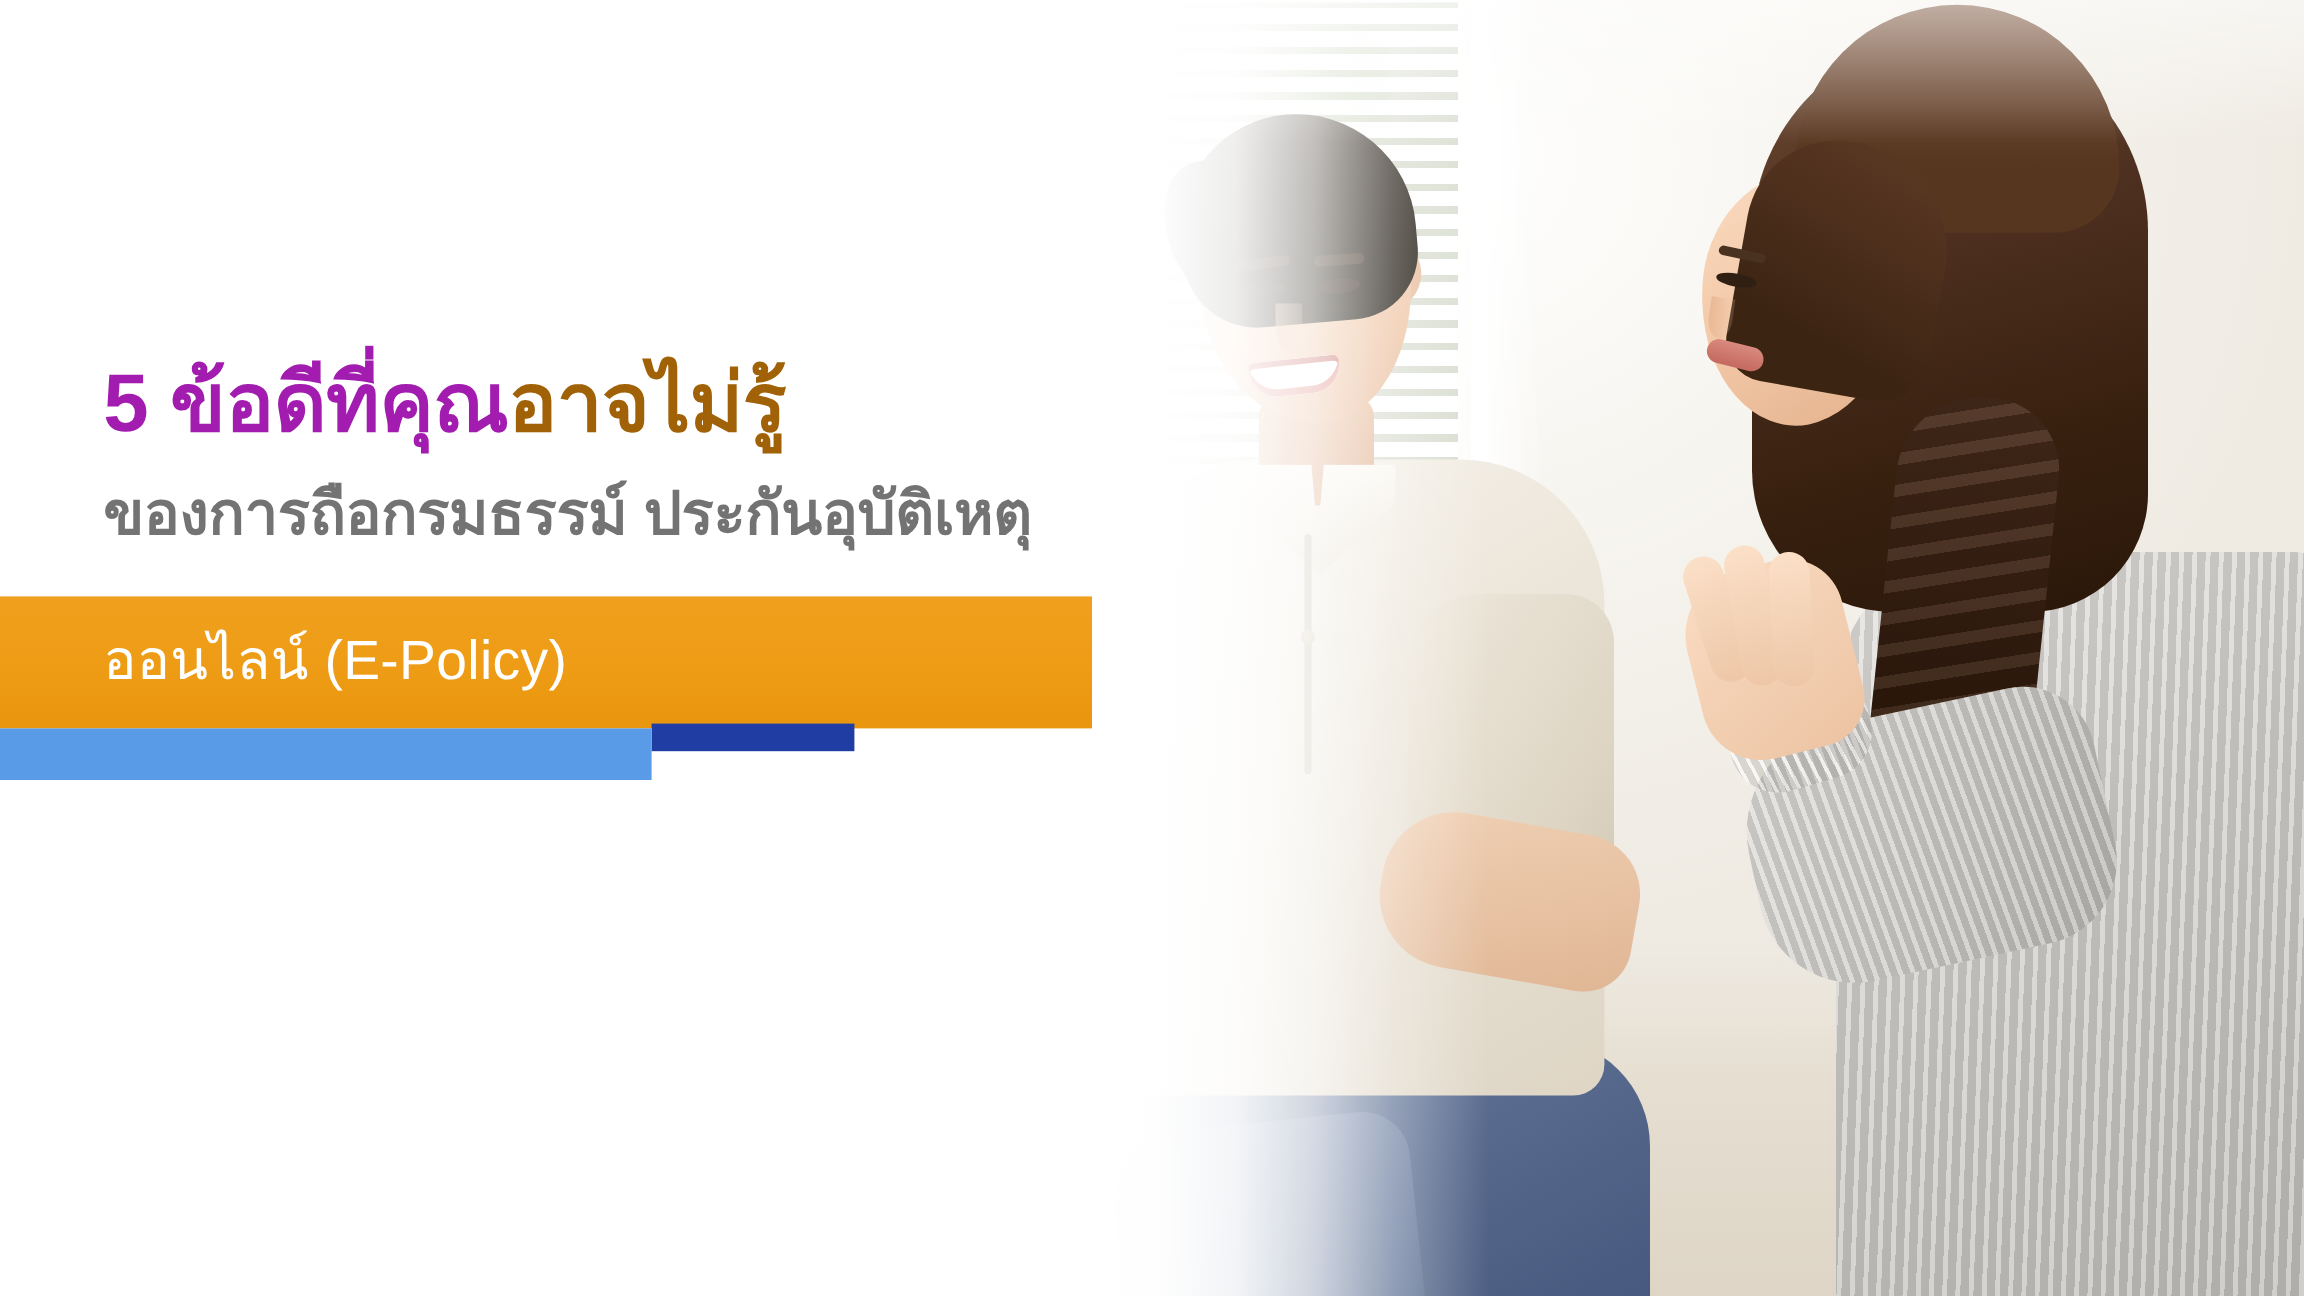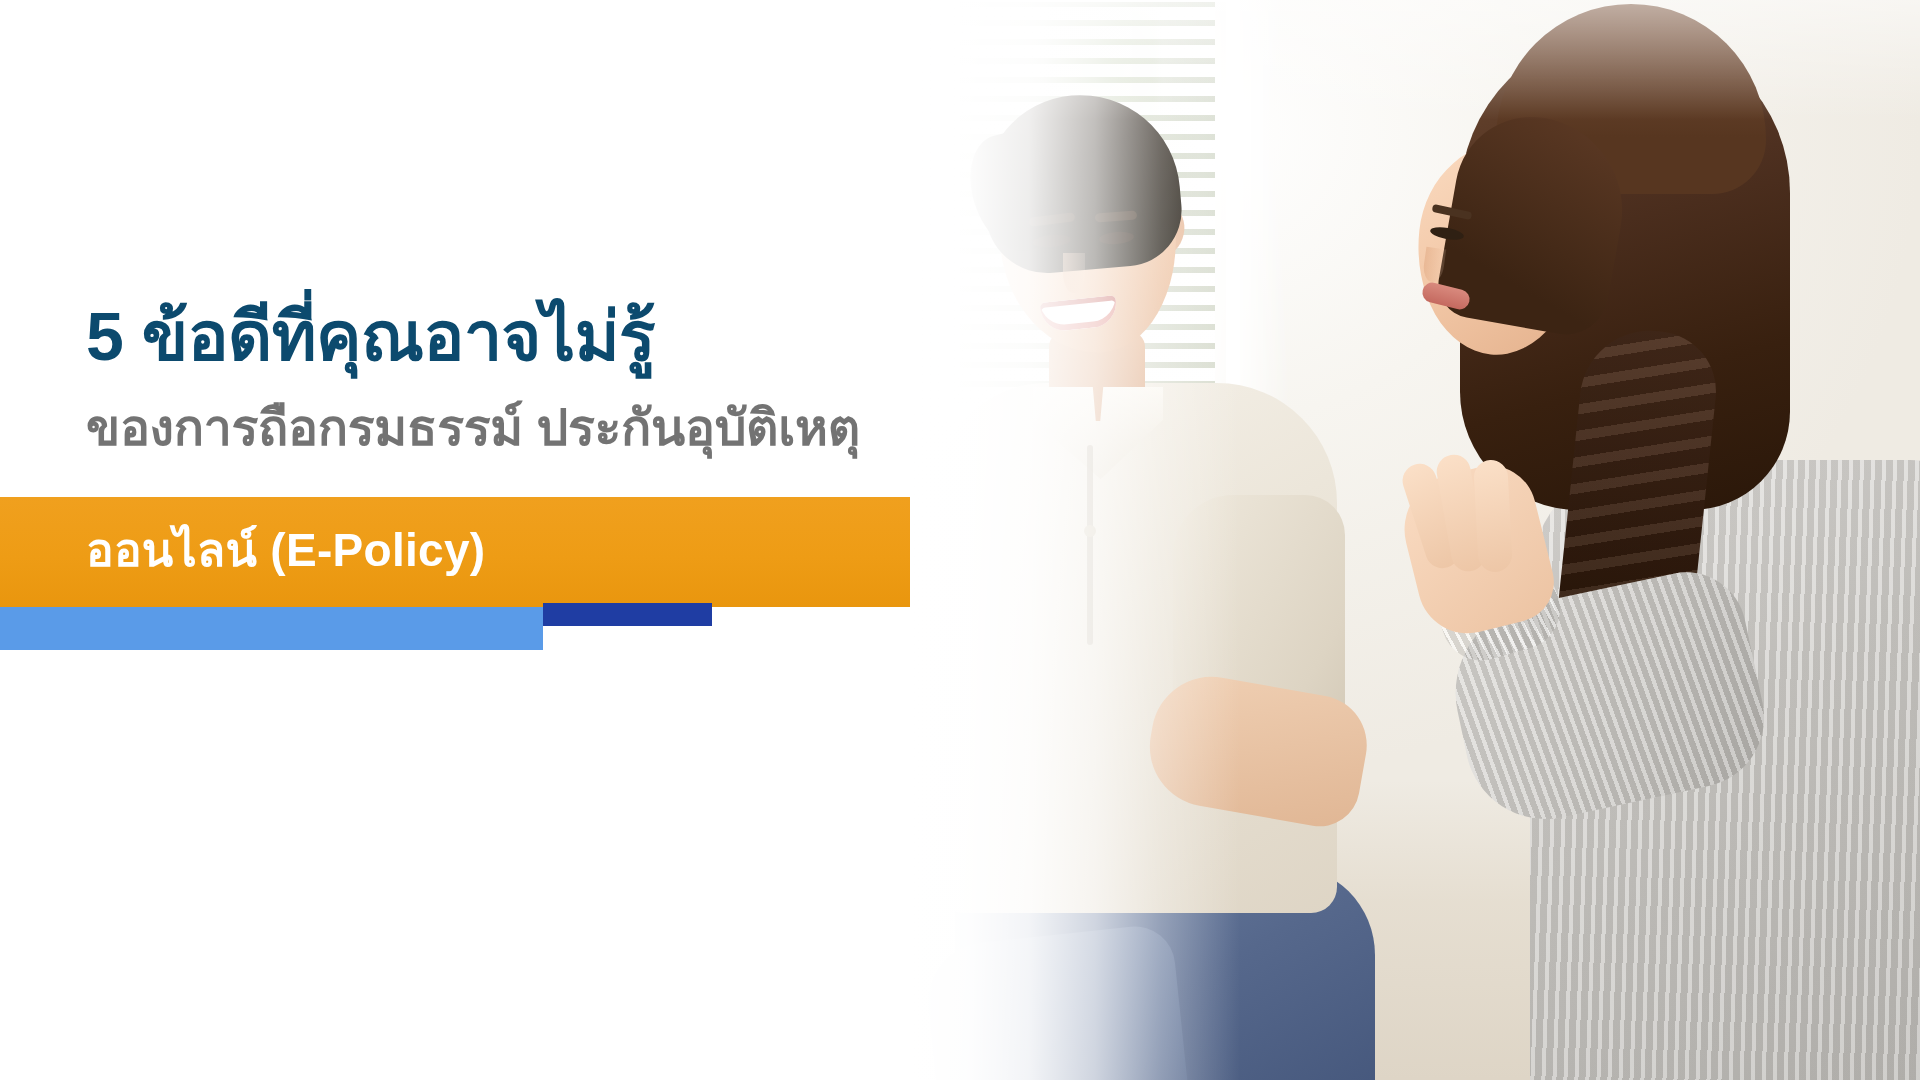--- a/index.html
+++ b/index.html
@@ -264,38 +264,38 @@
 
   
   .headline{
     position:absolute;left:86px;top:300px;width:1000px;
     font-weight:bold;white-space:nowrap;
   }
   .line1{
     font-size:68px;line-height:1.06;letter-spacing:-.5px;
     font-weight:bold;
   }
-  .l1-orange{color:#0c4a6e;}
-  .l1-blue{color:#0c4a6e;}
+  .l1-orange{color:#a21caf;}
+  .l1-blue{color:#a16207;}
 
   .line2{
     position:absolute;left:86px;top:400px;
     font-size:50px;line-height:1.12;white-space:nowrap;
     color:#737373;font-weight:bold;letter-spacing:-.3px;
   }
 
   
   .band-orange{
     position:absolute;left:0;top:497px;width:910px;height:110px;
     background:linear-gradient(180deg,#F0A01E 0%,#EE9C15 55%,#E9960E 100%);
   }
   .band-orange-text{
     position:absolute;left:86px;top:515px;
     font-size:46px;line-height:70px;color:#ffffff;
-    white-space:nowrap;font-weight:bold;letter-spacing:.3px;
+    white-space:nowrap;font-weight:normal;letter-spacing:.3px;
   }
 
   
   .band-navy{
     position:absolute;left:543px;top:603px;width:169px;height:23px;
     background:#1F3DA3;
   }
   .band-lightblue{
     position:absolute;left:0;top:607px;width:543px;height:43px;
     background:#5A9BE8;

